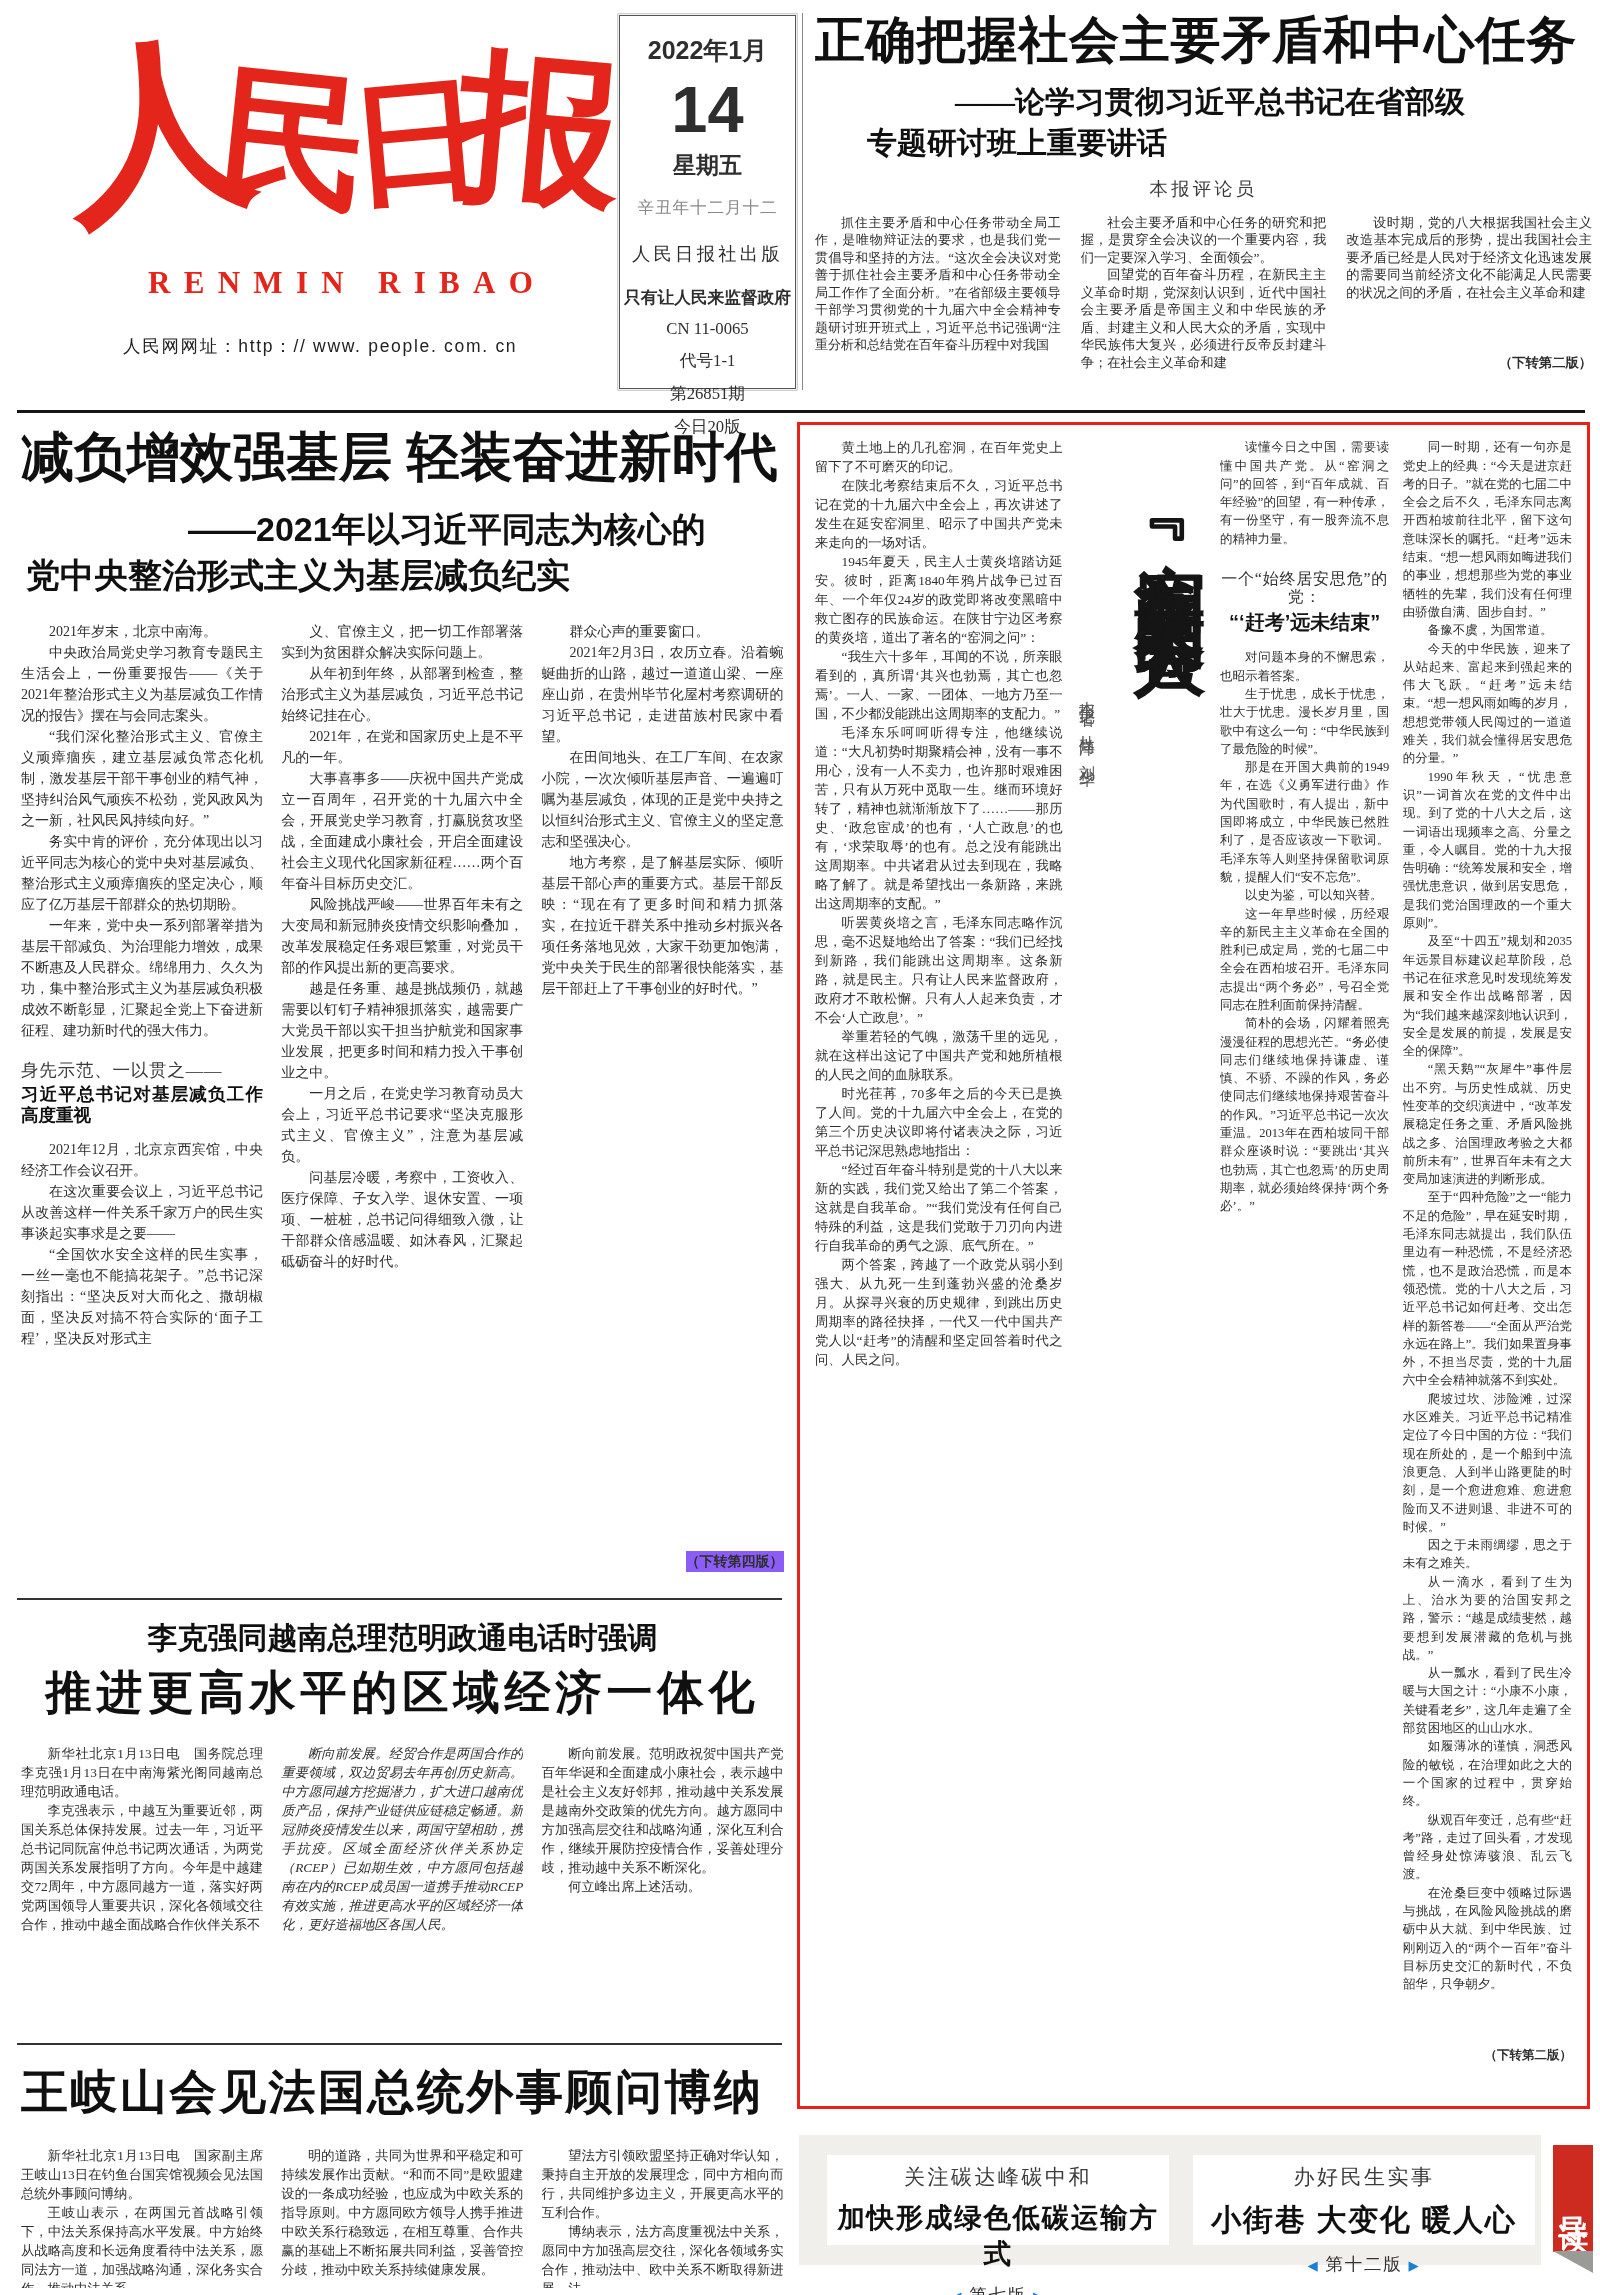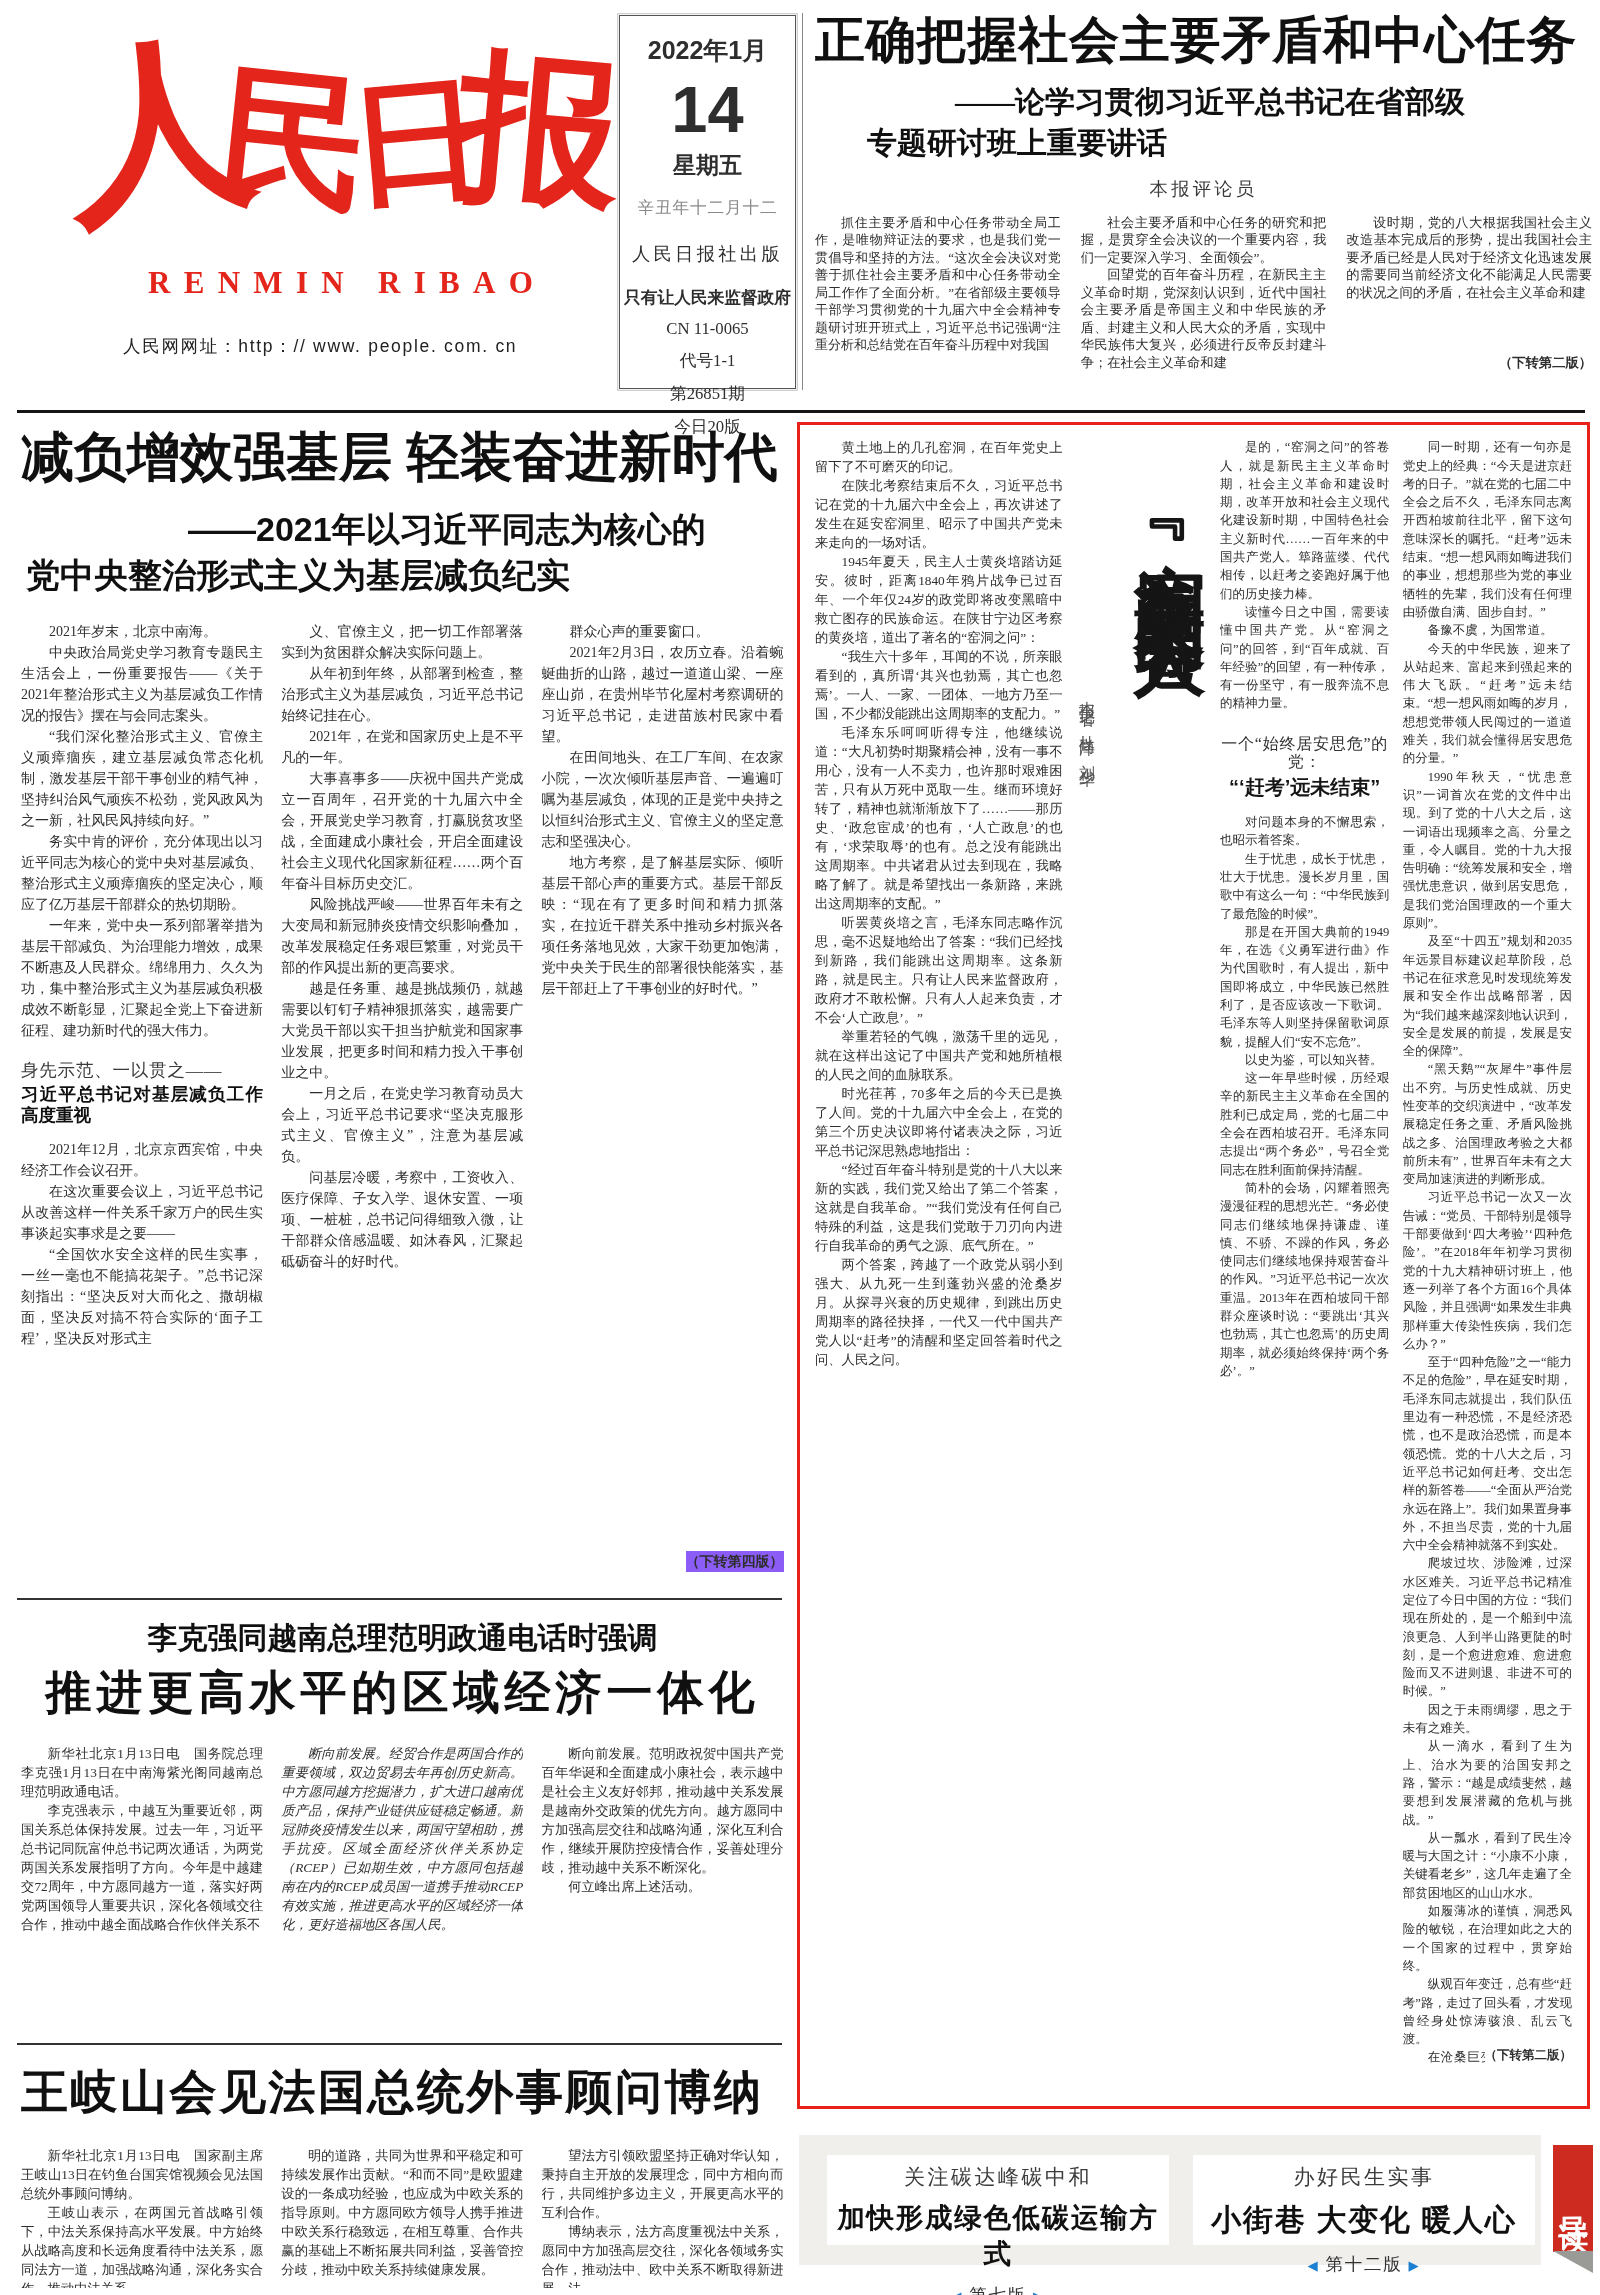--- a/index.html
+++ b/index.html
@@ -163,21 +163,20 @@
         <p class="para">时光荏苒，70多年之后的今天已是换了人间。党的十九届六中全会上，在党的第三个历史决议即将付诸表决之际，习近平总书记深思熟虑地指出：</p>
         <p class="para">“经过百年奋斗特别是党的十八大以来新的实践，我们党又给出了第二个答案，这就是自我革命。”“我们党没有任何自己特殊的利益，这是我们党敢于刀刃向内进行自我革命的勇气之源、底气所在。”</p>
         <p class="para">两个答案，跨越了一个政党从弱小到强大、从九死一生到蓬勃兴盛的沧桑岁月。从探寻兴衰的历史规律，到跳出历史周期率的路径抉择，一代又一代中国共产党人以“赶考”的清醒和坚定回答着时代之问、人民之问。</p>
       </div>
     <div style="width:132px;height:1626px;position:relative;">
       <div class="vbyline abs" style="left:0;top:250px;height:350px;">本报记者 杜尚泽 刘少华</div>
       <div class="vtitle abs" style="right:0;top:58px;font-size:72px;height:1334px;">『窑洞之问』的答卷人</div>
     </div>
     <div class="col" style="width:171px;height:1626px;font-size:12.5px;line-height:18.3px;">
       <div>
-          <p class="para">是的，“窑洞之问”的答卷人，就是新民主主义革命时期，社会主义革命和建设时期，改革开放和社会主义现代化建设新时期，中国特色社会主义新时代……一百年来的中国共产党人。筚路蓝缕、代代相传，以赶考之姿跑好属于他们的历史接力棒。</p>
           <p class="para">读懂今日之中国，需要读懂中国共产党。从“窑洞之问”的回答，到“百年成就、百年经验”的回望，有一种传承，有一份坚守，有一股奔流不息的精神力量。</p>
         </div>
       <div class="sec-head1" style="margin-top:22px;font-size:16px;">一个“始终居安思危”的党：</div>
       <div class="sec-head2" style="font-size:20px;margin-bottom:16.7px;">“‘赶考’远未结束”</div>
       <div>
           <p class="para">对问题本身的不懈思索，也昭示着答案。</p>
           <p class="para">生于忧患，成长于忧患，壮大于忧患。漫长岁月里，国歌中有这么一句：“中华民族到了最危险的时候”。</p>
           <p class="para">那是在开国大典前的1949年，在选《义勇军进行曲》作为代国歌时，有人提出，新中国即将成立，中华民族已然胜利了，是否应该改一下歌词。毛泽东等人则坚持保留歌词原貌，提醒人们“安不忘危”。</p>
           <p class="para">以史为鉴，可以知兴替。</p>
           <p class="para">这一年早些时候，历经艰辛的新民主主义革命在全国的胜利已成定局，党的七届二中全会在西柏坡召开。毛泽东同志提出“两个务必”，号召全党同志在胜利面前保持清醒。</p>
@@ -185,21 +184,20 @@
         </div>
     </div>
     <div class="col" style="width:171px;height:1626px;font-size:12.5px;line-height:18.3px;position:relative;">
       <div>
           <p class="para">同一时期，还有一句亦是党史上的经典：“今天是进京赶考的日子。”就在党的七届二中全会之后不久，毛泽东同志离开西柏坡前往北平，留下这句意味深长的嘱托。“赶考”远未结束。“想一想风雨如晦进我们的事业，想想那些为党的事业牺牲的先辈，我们没有任何理由骄傲自满、固步自封。”</p>
           <p class="para">备豫不虞，为国常道。</p>
           <p class="para">今天的中华民族，迎来了从站起来、富起来到强起来的伟大飞跃。“赶考”远未结束。“想一想风雨如晦的岁月，想想党带领人民闯过的一道道难关，我们就会懂得居安思危的分量。”</p>
           <p class="para">1990年秋天，“忧患意识”一词首次在党的文件中出现。到了党的十八大之后，这一词语出现频率之高、分量之重，令人瞩目。党的十九大报告明确：“统筹发展和安全，增强忧患意识，做到居安思危，是我们党治国理政的一个重大原则”。</p>
           <p class="para">及至“十四五”规划和2035年远景目标建议起草阶段，总书记在征求意见时发现统筹发展和安全作出战略部署，因为“我们越来越深刻地认识到，安全是发展的前提，发展是安全的保障”。</p>
           <p class="para">“黑天鹅”“灰犀牛”事件层出不穷。与历史性成就、历史性变革的交织演进中，“改革发展稳定任务之重、矛盾风险挑战之多、治国理政考验之大都前所未有”，世界百年未有之大变局加速演进的判断形成。</p>
-          <p class="para">习近平总书记一次又一次告诫：“党员、干部特别是领导干部要做到‘四大考验’‘四种危险’。”在2018年年初学习贯彻党的十九大精神研讨班上，他逐一列举了各个方面16个具体风险，并且强调“如果发生非典那样重大传染性疾病，我们怎么办？”</p>
           <p class="para">至于“四种危险”之一“能力不足的危险”，早在延安时期，毛泽东同志就提出，我们队伍里边有一种恐慌，不是经济恐慌，也不是政治恐慌，而是本领恐慌。党的十八大之后，习近平总书记如何赶考、交出怎样的新答卷——“全面从严治党永远在路上”。我们如果置身事外，不担当尽责，党的十九届六中全会精神就落不到实处。</p>
           <p class="para">爬坡过坎、涉险滩，过深水区难关。习近平总书记精准定位了今日中国的方位：“我们现在所处的，是一个船到中流浪更急、人到半山路更陡的时刻，是一个愈进愈难、愈进愈险而又不进则退、非进不可的时候。”</p>
           <p class="para">因之于未雨绸缪，思之于未有之难关。</p>
           <p class="para">从一滴水，看到了生为上、治水为要的治国安邦之路，警示：“越是成绩斐然，越要想到发展潜藏的危机与挑战。”</p>
           <p class="para">从一瓢水，看到了民生冷暖与大国之计：“小康不小康，关键看老乡”，这几年走遍了全部贫困地区的山山水水。</p>
           <p class="para">如履薄冰的谨慎，洞悉风险的敏锐，在治理如此之大的一个国家的过程中，贯穿始终。</p>
           <p class="para">纵观百年变迁，总有些“赶考”路，走过了回头看，才发现曾经身处惊涛骇浪、乱云飞渡。</p>
           <p class="para">在沧桑巨变中领略过际遇与挑战，在风险风险挑战的磨砺中从大就、到中华民族、过刚刚迈入的“两个一百年”奋斗目标历史交汇的新时代，不负韶华，只争朝夕。</p>
         </div>
       <span class="jump abs" style="right:0;bottom:0;background:#fff;font-size:12.5px;">（下转第二版）</span>

